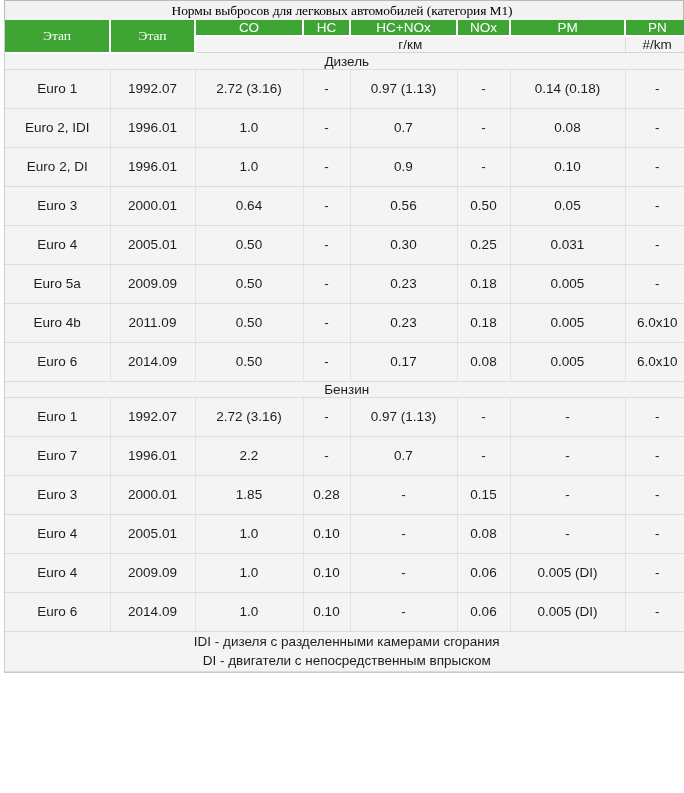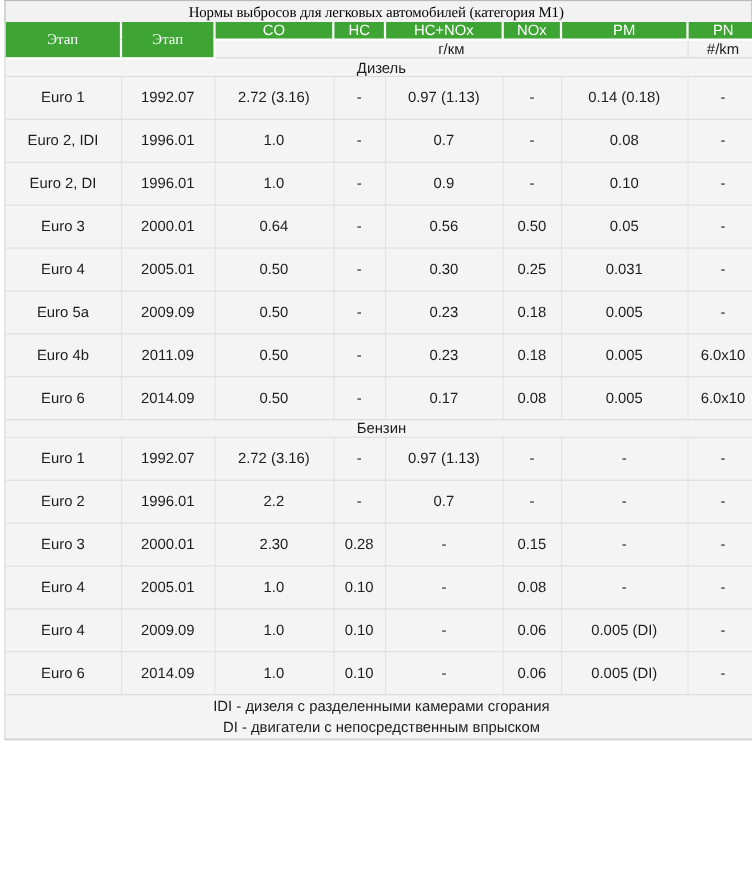--- a/index.html
+++ b/index.html
@@ -247,33 +247,33 @@
           <td>Euro 1</td>
           <td>1992.07</td>
           <td>2.72 (3.16)</td>
           <td>-</td>
           <td>0.97 (1.13)</td>
           <td>-</td>
           <td>-</td>
           <td class="cell-last">-</td>
         </tr>
         <tr class="data-row">
-          <td>Euro 2</td>
+          <td>Euro 7</td>
           <td>1996.01</td>
           <td>2.2</td>
           <td>-</td>
           <td>0.7</td>
           <td>-</td>
           <td>-</td>
           <td class="cell-last">-</td>
         </tr>
         <tr class="data-row">
           <td>Euro 3</td>
           <td>2000.01</td>
-          <td>2.30</td>
+          <td>1.85</td>
           <td>0.28</td>
           <td>-</td>
           <td>0.15</td>
           <td>-</td>
           <td class="cell-last">-</td>
         </tr>
         <tr class="data-row">
           <td>Euro 4</td>
           <td>2005.01</td>
           <td>1.0</td>

